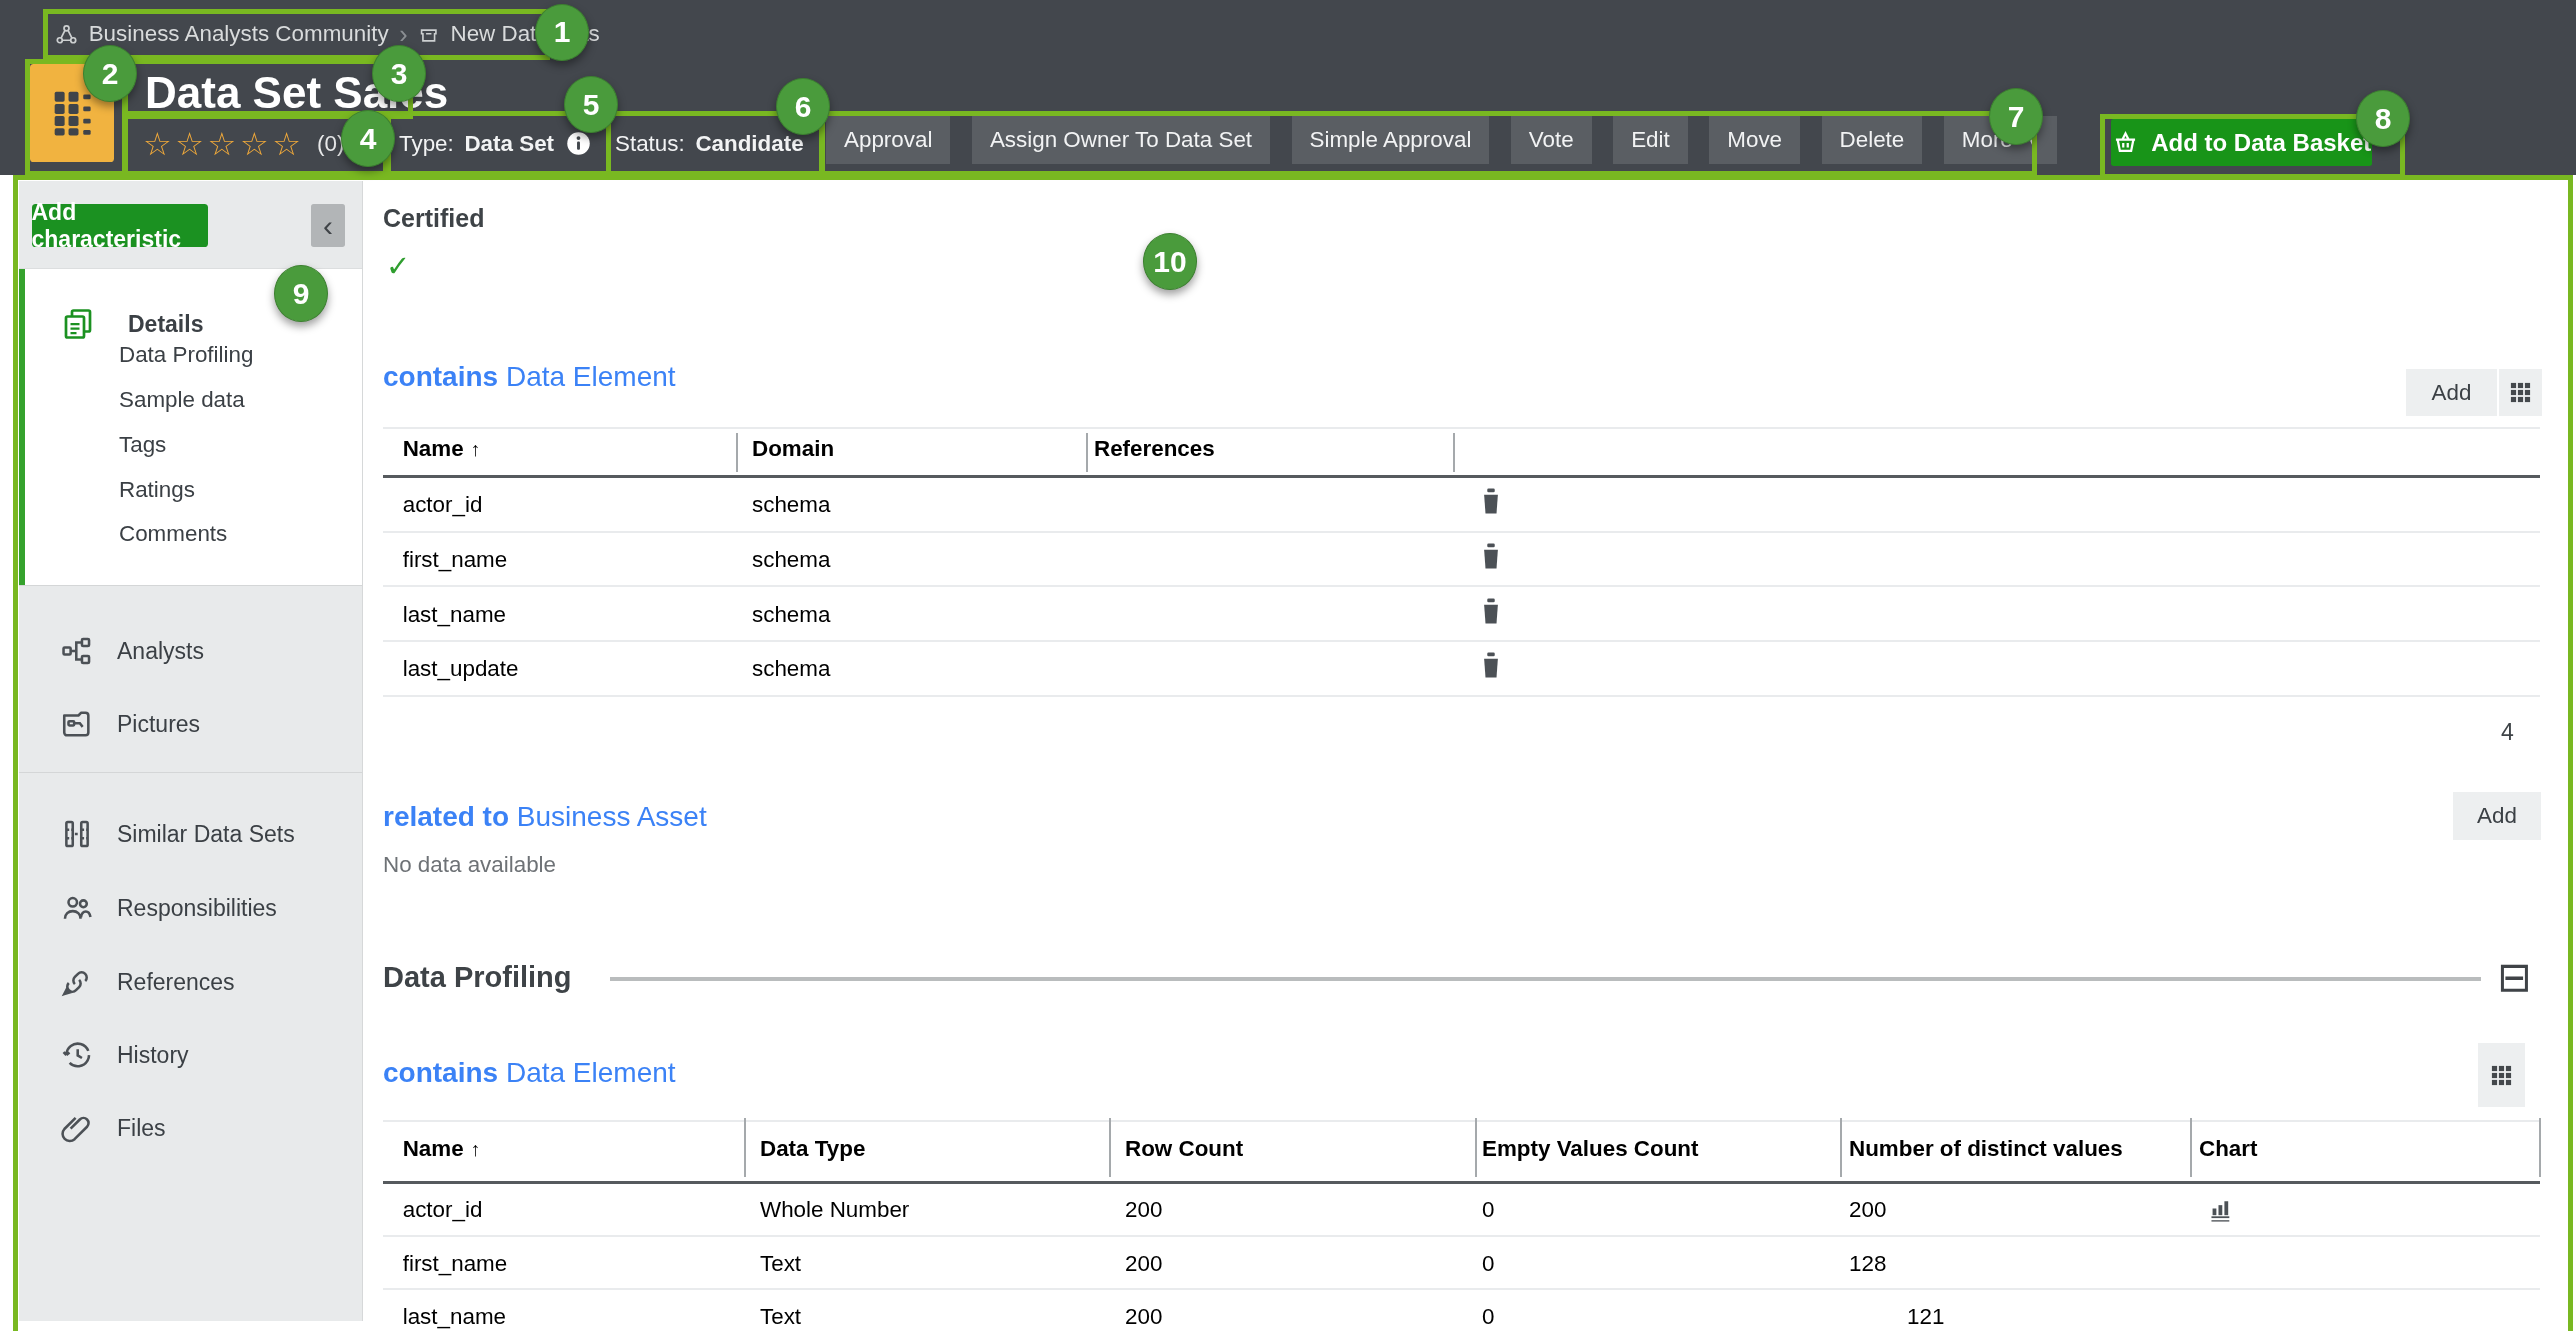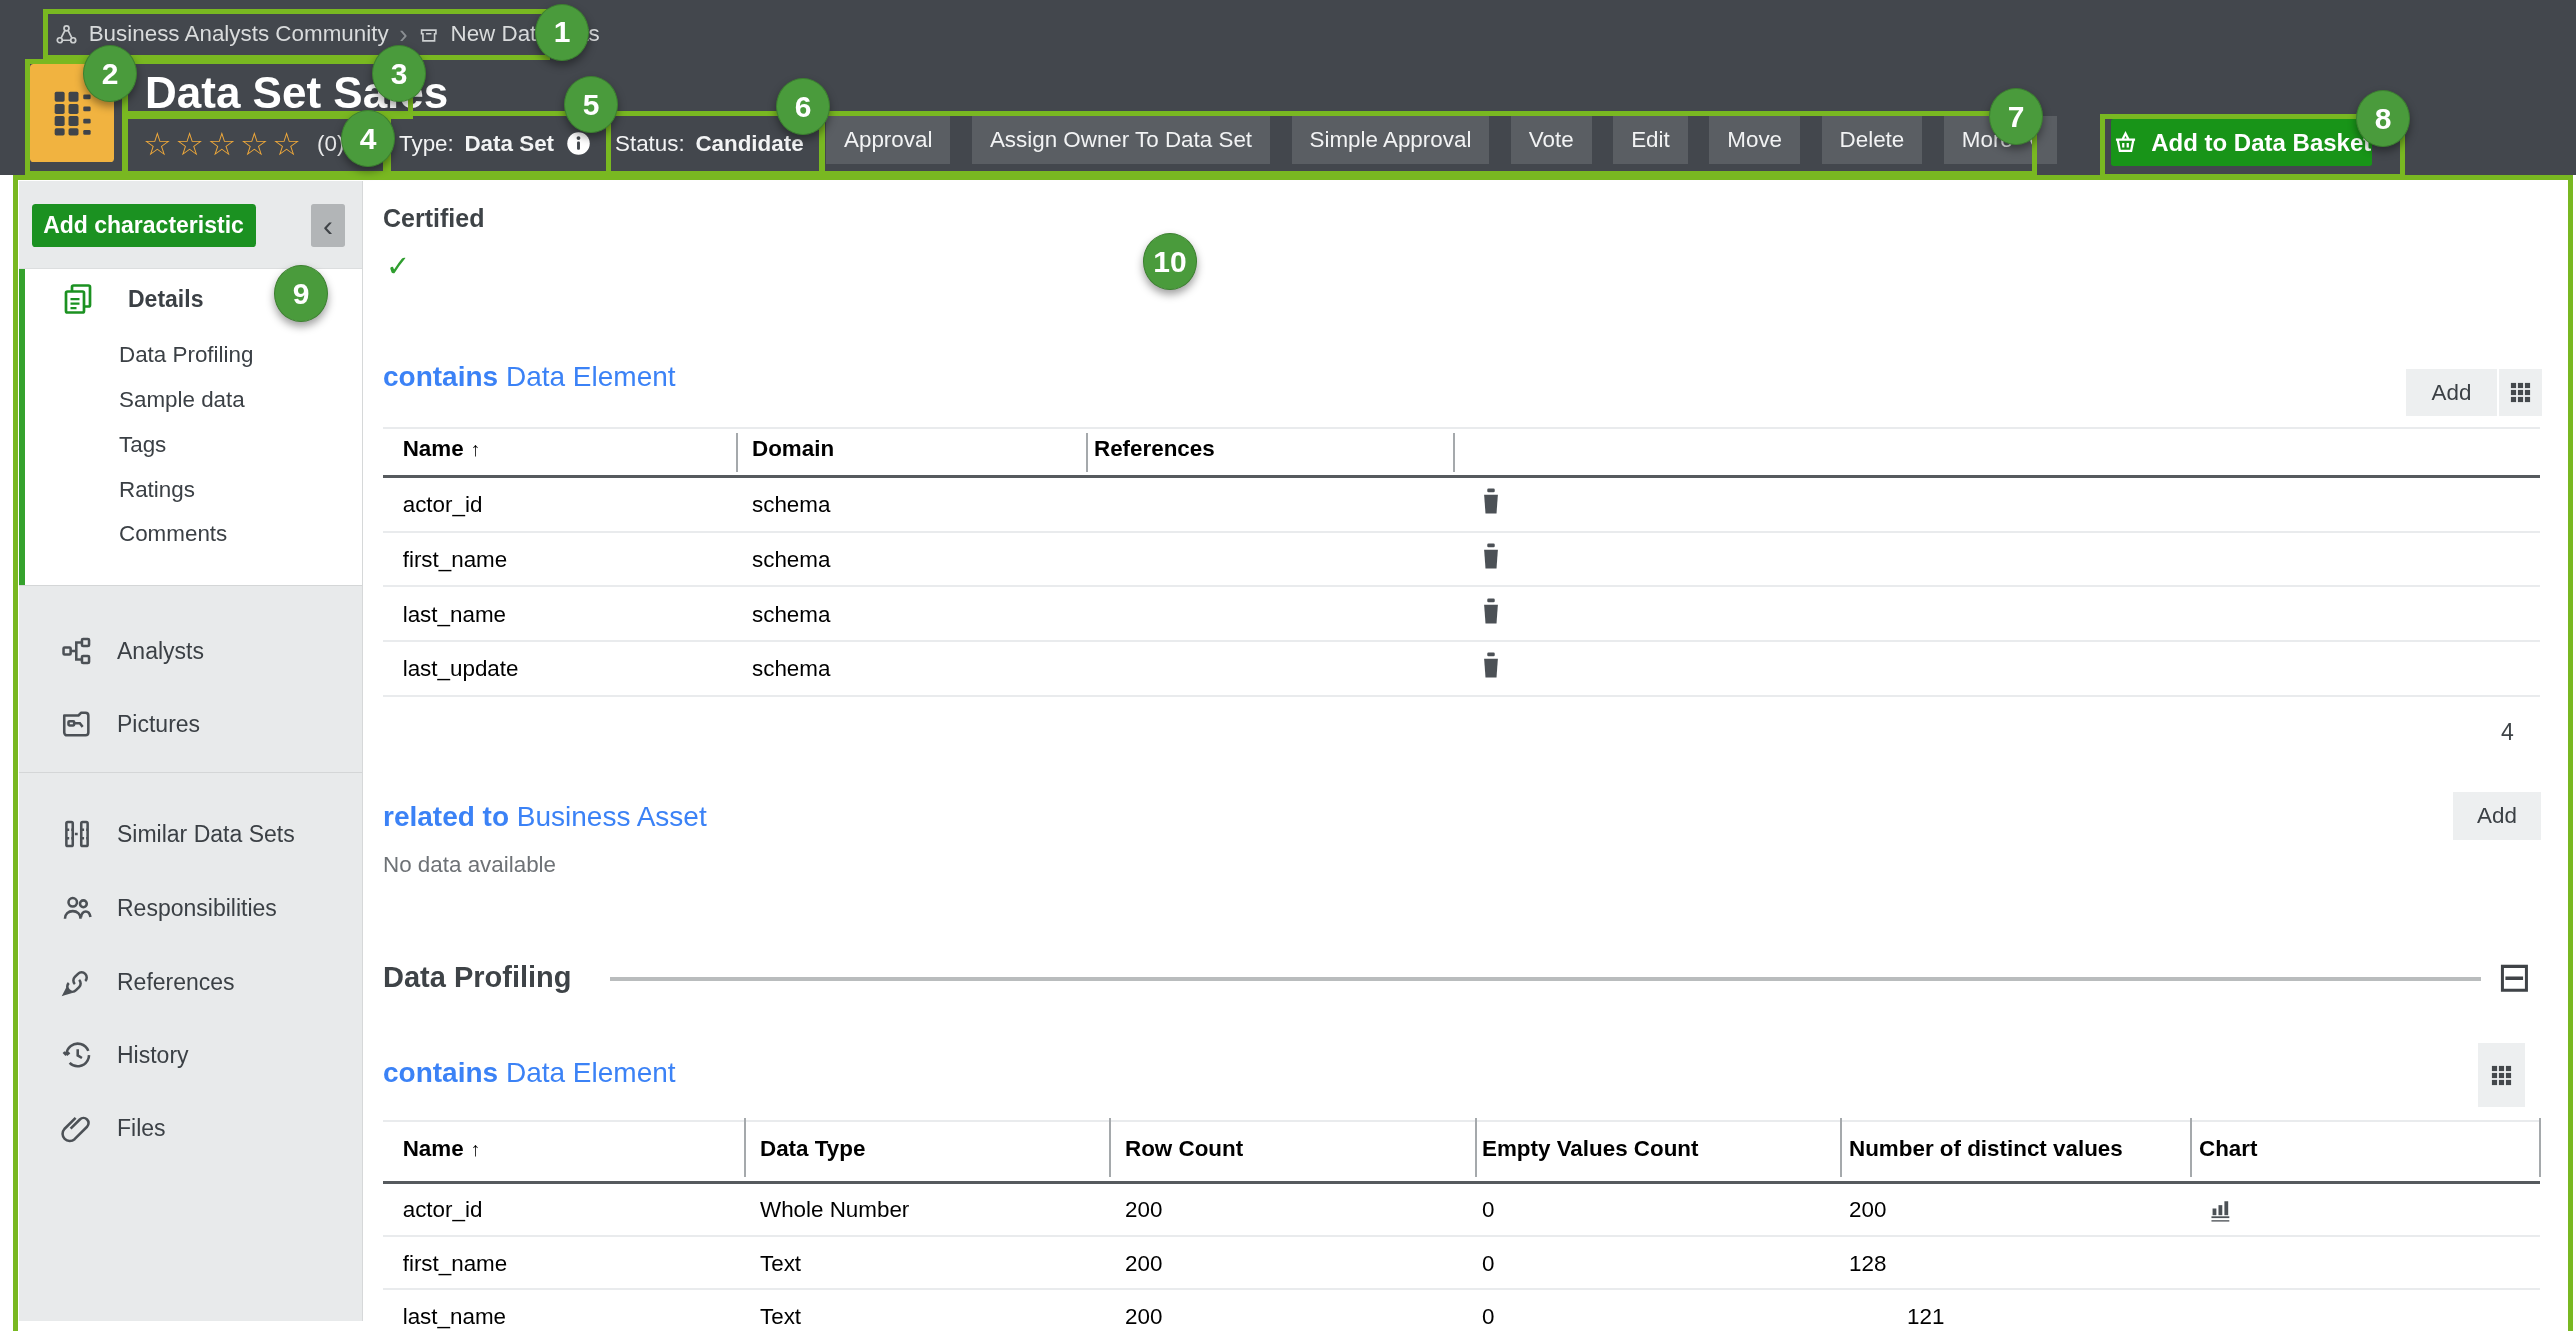--- a/index.html
+++ b/index.html
@@ -145,26 +145,26 @@
       <svg width="27" height="27" viewBox="0 0 24 24" fill="none" stroke="#ffffff" stroke-width="2">
         <path d="M3.5 9.5h17M5 9.5l2 10h10l2-10M9.2 9.5L12 4l2.8 5.5M10 12.5v4M14 12.5v4"></path>
       </svg>
     </span>
     <span>Add to Data Basket</span>
   </div>
 
   <div class="abs content-bg"></div>
 
   <div class="abs side">
-    <div class="addchar" style="position:absolute;left:12.5px;top:23px;width:224px;height:43px;">Add characteristic</div>
+    <div class="addchar" style="position:absolute;left:12.5px;top:23px;width:176px;height:43px;">Add characteristic</div>
     <div class="collbtn" style="position:absolute;left:292px;top:23px;width:34px;height:43px;">‹</div>
 
     <div class="side-active">
       <div class="greenbar"></div>
-      <div class="nav-item bold" style="left:41px;top:12px;gap:32px;">
+      <div class="nav-item bold" style="left:41px;top:37px;gap:32px;">
         <span>
           <svg width="36" height="36" viewBox="0 0 24 24" fill="#ffffff" stroke="#1b9121" stroke-width="1.8">
             <rect x="8" y="3" width="12" height="14" rx="1"></rect>
             <rect x="4" y="7" width="12" height="14" rx="1"></rect>
             <path d="M7 12h6M7 15h6M7 18h4" stroke-width="1.5"></path>
           </svg>
         </span>
         <span>Details</span>
       </div>
       <div class="nav-sub" style="left:100px;top:73px;">Data Profiling</div>

